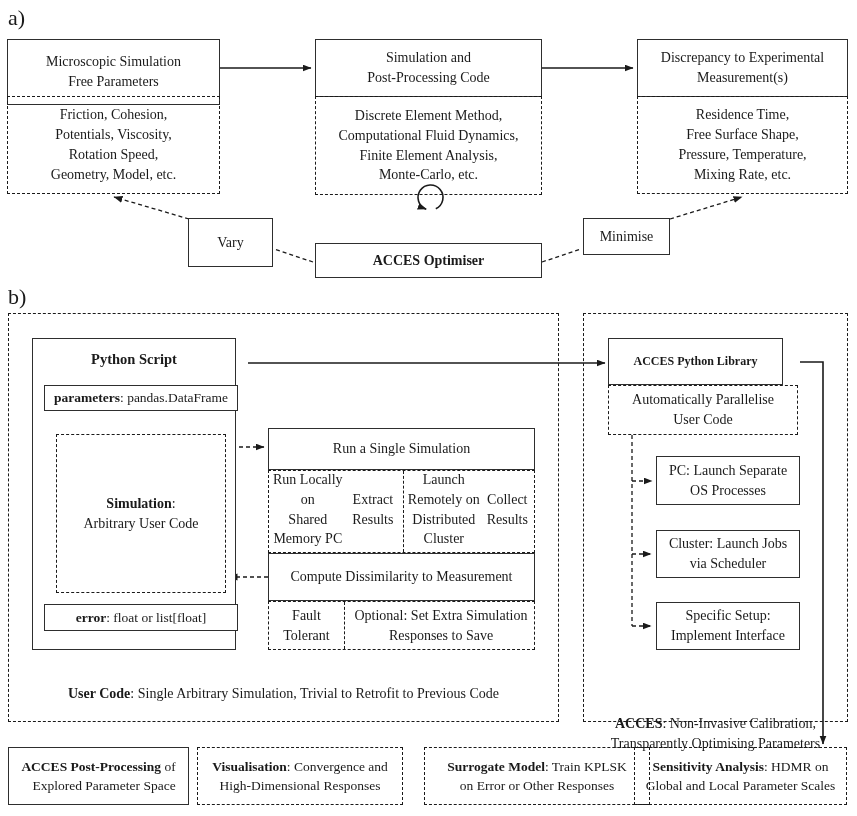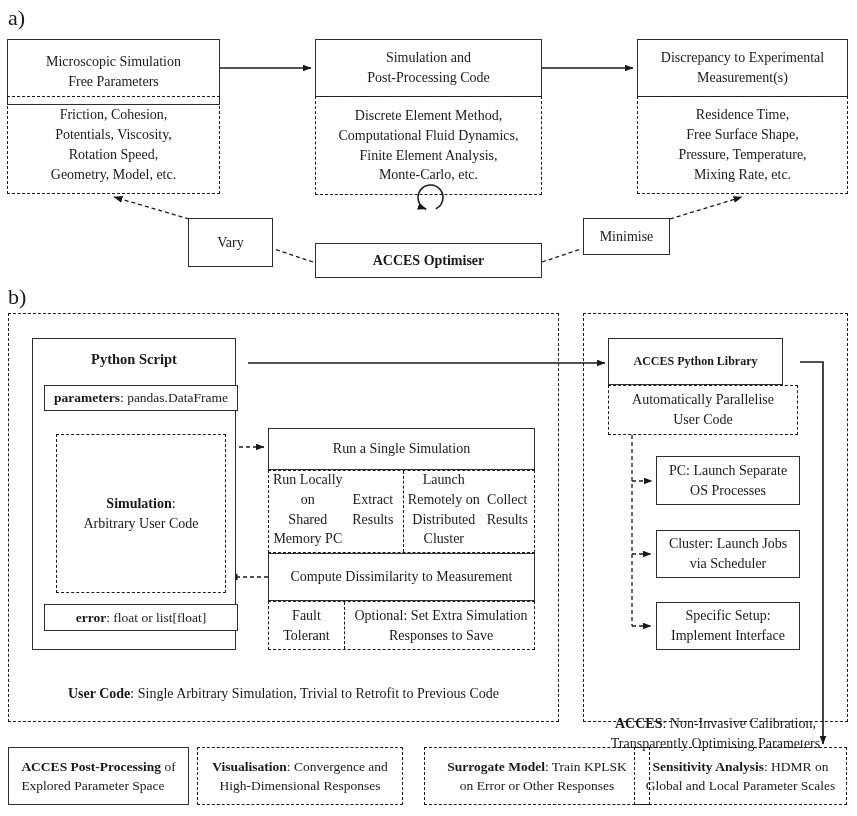--- a/index.html
+++ b/index.html
@@ -138,21 +138,21 @@
 via Scheduler</div>
   <div class="abs sbox cen pre" style="left:656px;top:602px;width:144px;height:48px;">Specific Setup:
 Implement Interface</div>
 
   <div class="abs cen" style="left:589px;top:713px;width:253px;height:42px;">
     <div class="pre" style="text-align:center;"><span class="b">ACCES</span><span>: Non-Invasive Calibration,
 Transparently Optimising Parameters</span></div>
   </div>
 
   <div class="abs sbox cen small" style="left:8px;top:747px;width:181px;height:58px;">
-    <div class="pre" style="text-align:left;"><span class="b">ACCES Post-Processing</span><span> of
+    <div class="pre" style="text-align:right;"><span class="b">ACCES Post-Processing</span><span> of
 Explored Parameter Space</span></div>
   </div>
   <div class="abs dbox cen small" style="left:197px;top:747px;width:206px;height:58px;">
     <div class="pre" style="text-align:center;"><span class="b">Visualisation</span><span>: Convergence and
 High-Dimensional Responses</span></div>
   </div>
   <div class="abs dbox cen small" style="left:424px;top:747px;width:226px;height:58px;">
     <div class="pre" style="text-align:center;"><span class="b">Surrogate Model</span><span>: Train KPLSK
 on Error or Other Responses</span></div>
   </div>

